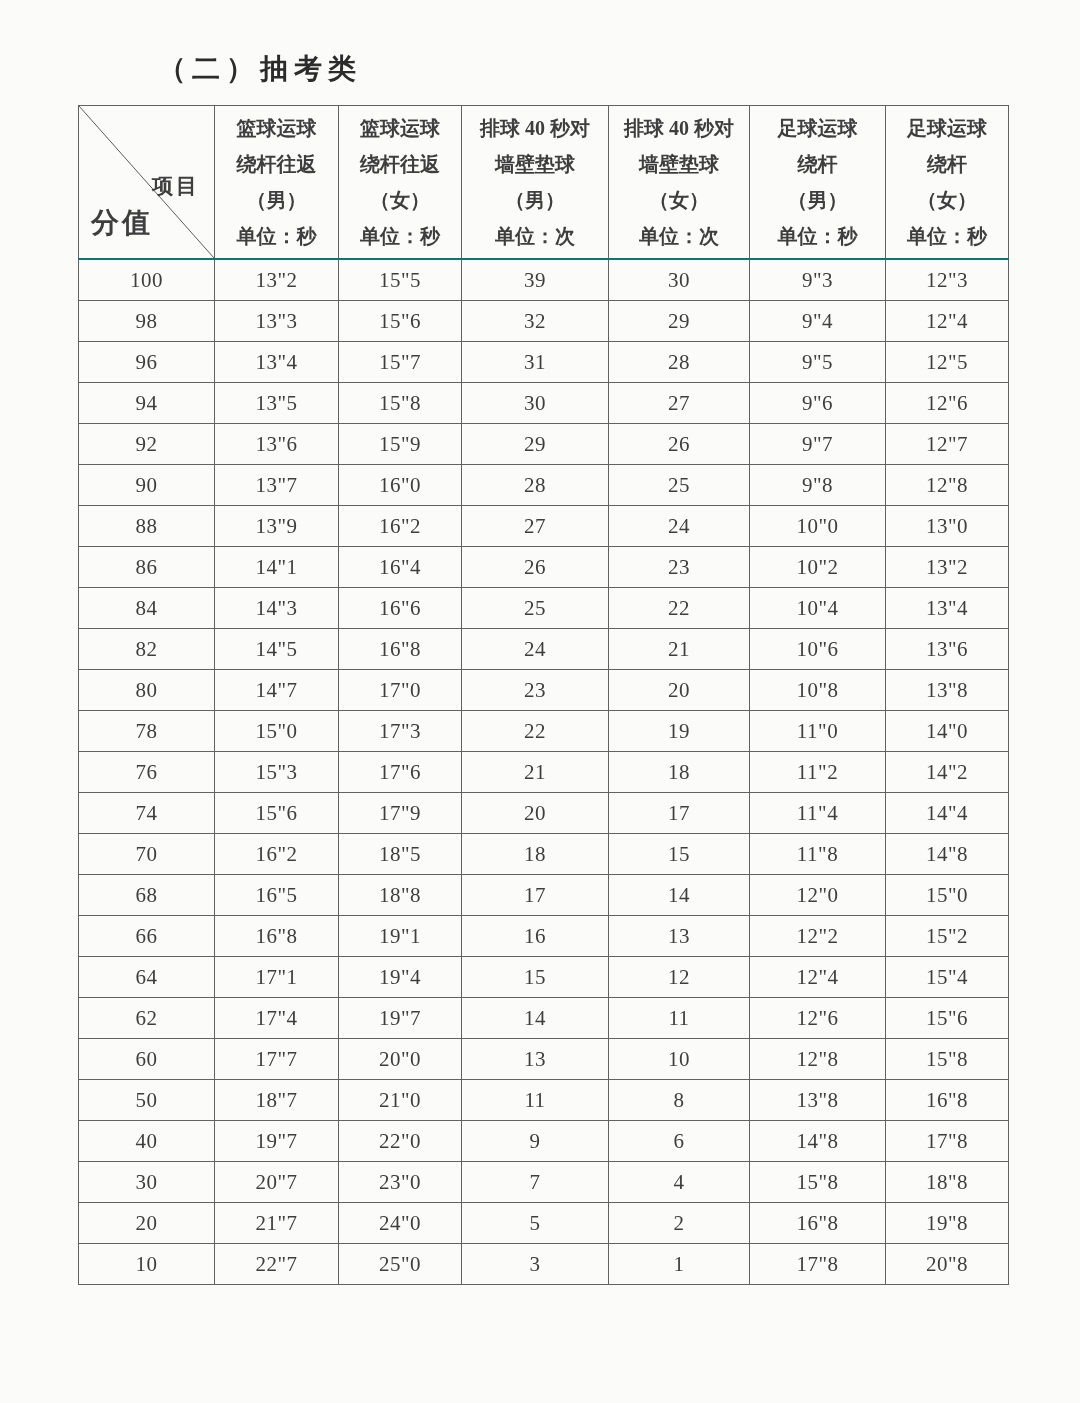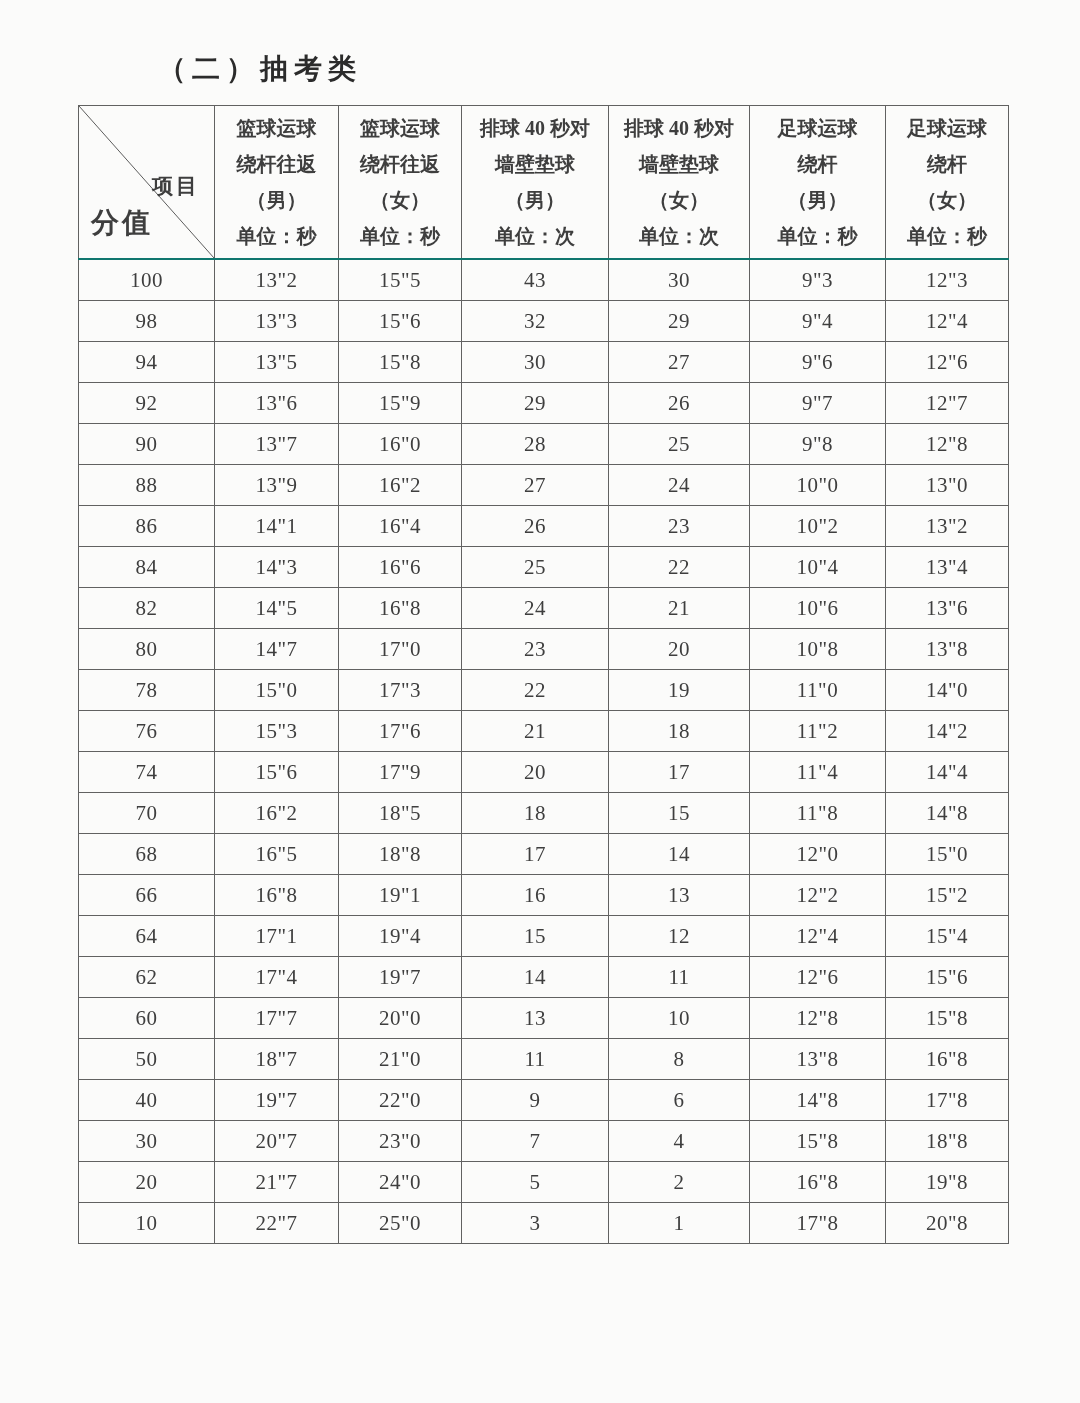--- a/index.html
+++ b/index.html
@@ -105,35 +105,44 @@
         <div>（女）</div>
         <div>单位：秒</div>
       </th>
     </tr>
   </thead>
   <tbody>
       <tr>
         <td>100</td>
         <td>13"2</td>
         <td>15"5</td>
-        <td>43</td>
+        <td>39</td>
         <td>30</td>
         <td>9"3</td>
         <td>12"3</td>
       </tr>
       <tr>
         <td>98</td>
         <td>13"3</td>
         <td>15"6</td>
         <td>32</td>
         <td>29</td>
         <td>9"4</td>
         <td>12"4</td>
       </tr>
       <tr>
+        <td>96</td>
+        <td>13"4</td>
+        <td>15"7</td>
+        <td>31</td>
+        <td>28</td>
+        <td>9"5</td>
+        <td>12"5</td>
+      </tr>
+      <tr>
         <td>94</td>
         <td>13"5</td>
         <td>15"8</td>
         <td>30</td>
         <td>27</td>
         <td>9"6</td>
         <td>12"6</td>
       </tr>
       <tr>
         <td>92</td>

